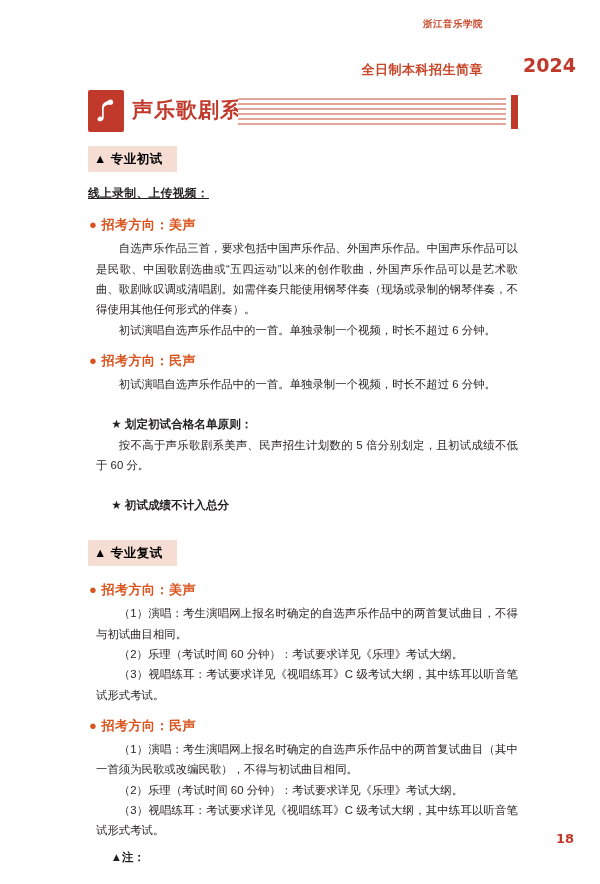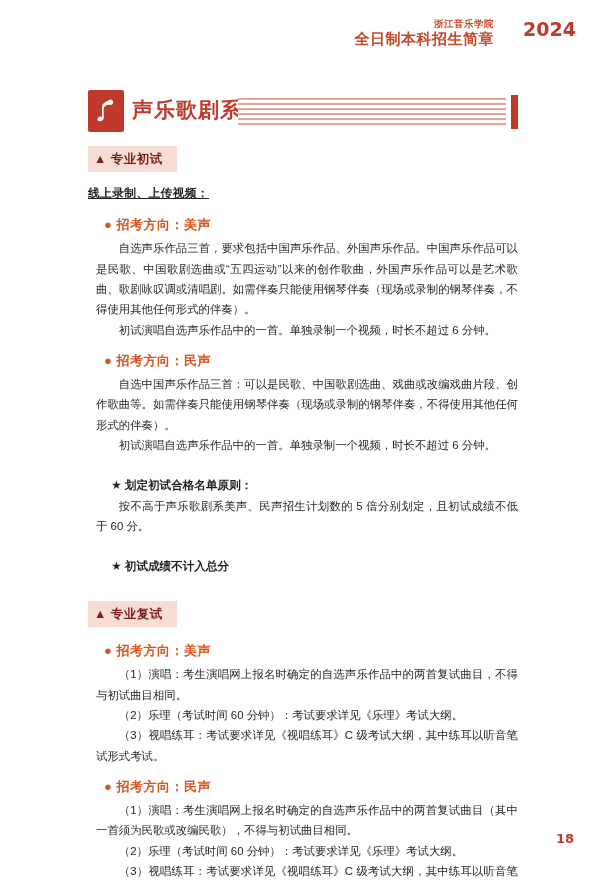--- a/index.html
+++ b/index.html
@@ -15,28 +15,28 @@
     position:relative;width:600px;height:884px;box-sizing:border-box;
   }
   
   .header{
     position:absolute;top:18px;right:24px;text-align:right;line-height:1.25;
   }
   .header .line1{
     font-size:9.5px;color:#c8472a;letter-spacing:.5px;font-weight:bold;
   }
   .header .line2{
-    font-size:15px;color:#c8472a;letter-spacing:.5px;font-weight:bold;
+    font-size:13px;color:#c8472a;letter-spacing:.5px;font-weight:bold;margin-top:32px;
   }
   .header .year{
     font-size:19px;color:#c0392b;font-weight:bold;letter-spacing:0px;
     font-family:"DejaVu Sans",sans-serif;
     margin-left:24px;
   }
-  .header-row{display:flex;align-items:flex-start;justify-content:flex-end;gap:5px;}
+  .header-row{display:flex;align-items:flex-end;justify-content:flex-end;gap:16px;}
   .header-texts{display:flex;flex-direction:column;align-items:flex-end;}
 
   
   .title-bar{
     position:absolute;top:90px;left:88px;width:368px;height:44px;
   }
   .title-badge{
     position:absolute;left:0;top:0;width:36px;height:42px;background:#c0392b;
     border-radius:2px;display:flex;align-items:center;justify-content:center;
   }
@@ -52,29 +52,29 @@
   .title-endbar{
     position:absolute;left:423px;top:5px;width:7px;height:34px;background:#c0392b;
   }
 
   
   .content{
     position:absolute;left:88px;top:140px;width:430px;
     font-size:11.4px;line-height:1.78;
   }
   .sub-head{
-    display:inline-block;background:#f6ddd4;color:#7f1d1d;font-weight:bold;
+    display:inline-block;background:#f6ddd4;color:#000000;font-weight:bold;
     font-size:12.5px;padding:2px 14px 2px 6px;margin:6px 0 3px 0;letter-spacing:.5px;
   }
   .underline-line{
     font-size:11.8px;font-weight:bold;text-decoration:underline;margin:8px 0 4px 0;
     letter-spacing:.3px;
   }
   .dir-head{
-    color:#d9541e;font-weight:bold;font-size:13px;margin:9px 0 2px 16px;letter-spacing:.5px;
+    color:#d9541e;font-weight:bold;font-size:13px;margin:9px 0 2px 1px;letter-spacing:.5px;
   }
   p.para{
     margin:0 0 0 8px;text-indent:2em;text-align:justify;
   }
   .star-line{
     font-weight:bold;margin:20px 0 0 0;font-size:11.6px;
   }
   .gap-lg{height:18px;}
   .note-head{
     font-weight:bold;font-size:11.4px;margin-top:6px;text-indent:2em;
@@ -117,21 +117,20 @@
 
     <div class="underline-line">线上录制、上传视频：</div>
 
     
     <div class="dir-head">● 招考方向：美声</div>
     <p class="para">自选声乐作品三首，要求包括中国声乐作品、外国声乐作品。中国声乐作品可以是民歌、中国歌剧选曲或“五四运动”以来的创作歌曲，外国声乐作品可以是艺术歌曲、歌剧咏叹调或清唱剧。如需伴奏只能使用钢琴伴奏（现场或录制的钢琴伴奏，不得使用其他任何形式的伴奏）。</p>
     <p class="para">初试演唱自选声乐作品中的一首。单独录制一个视频，时长不超过 6 分钟。</p>
 
     
     <div class="dir-head">● 招考方向：民声</div>
-    <p class="para">自选中国声乐作品三首：可以是民歌、中国歌剧选曲、戏曲或改编戏曲片段、创作歌曲等。如需伴奏只能使用钢琴伴奏（现场或录制的钢琴伴奏，不得使用其他任何形式的伴奏）。</p>
     <p class="para">初试演唱自选声乐作品中的一首。单独录制一个视频，时长不超过 6 分钟。</p>
 
     <div class="star-line" style="text-indent:2em;">★ 划定初试合格名单原则：</div>
     <p class="para">按不高于声乐歌剧系美声、民声招生计划数的 5 倍分别划定，且初试成绩不低于 60 分。</p>
     <div class="star-line" style="text-indent:2em;">★ 初试成绩不计入总分</div>
 
     <div class="gap-lg"></div>
 
     <div class="sub-head">▲ 专业复试</div>
 

